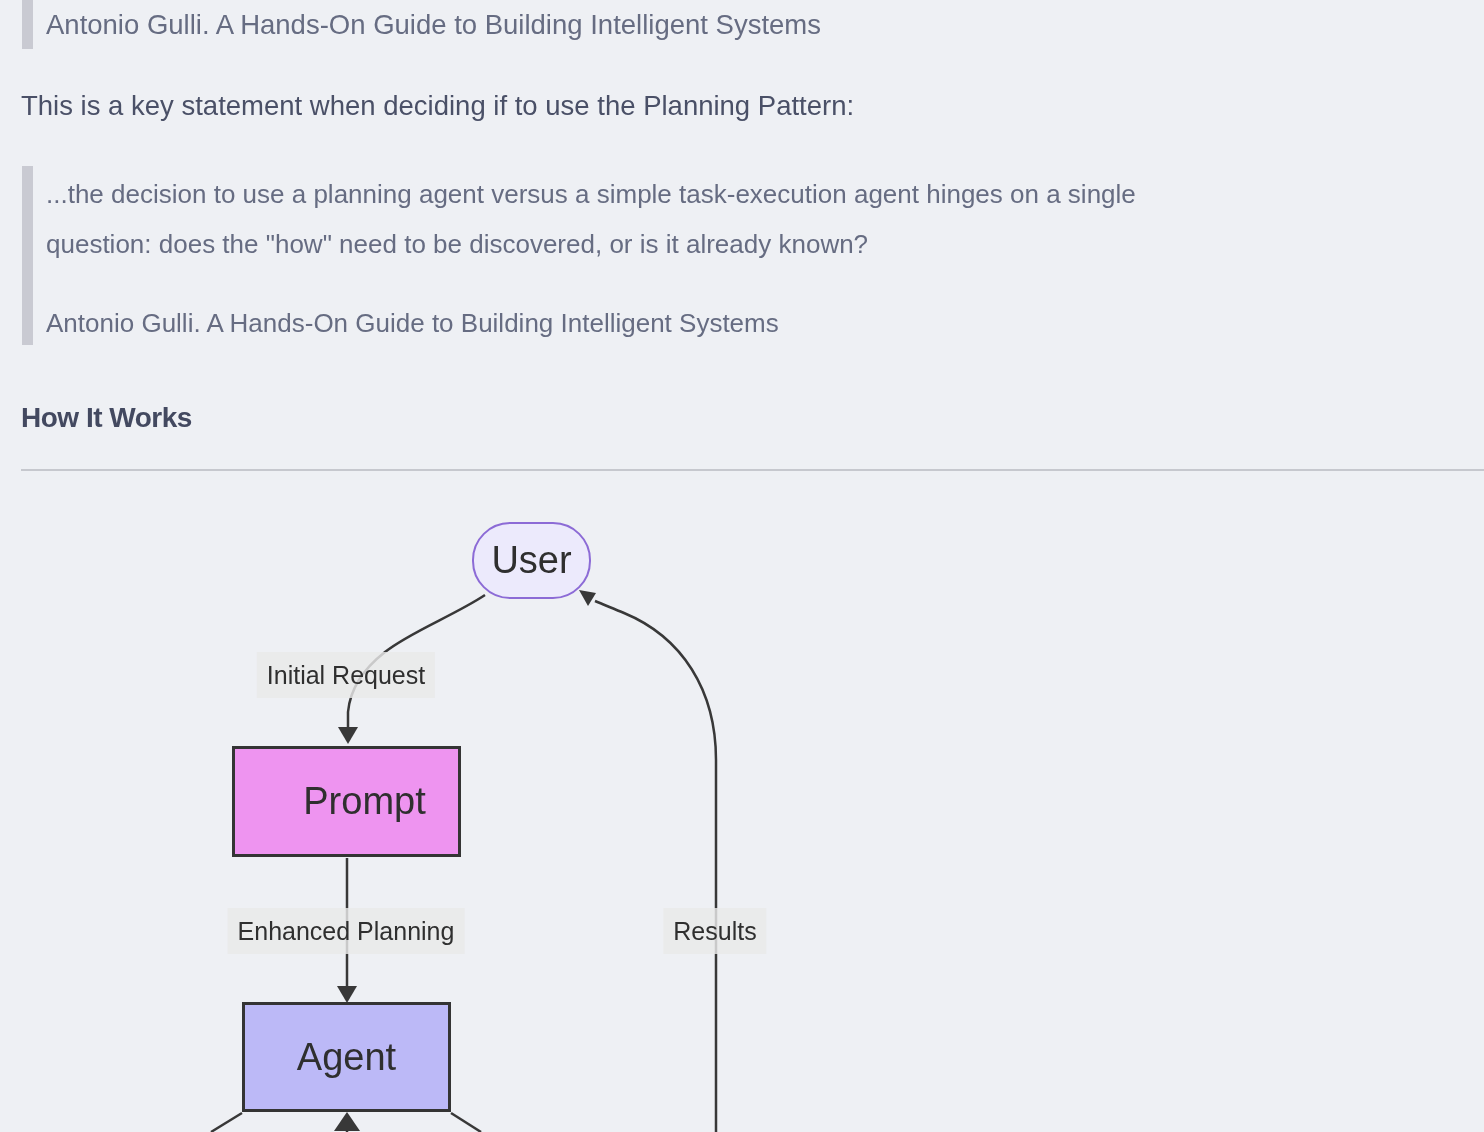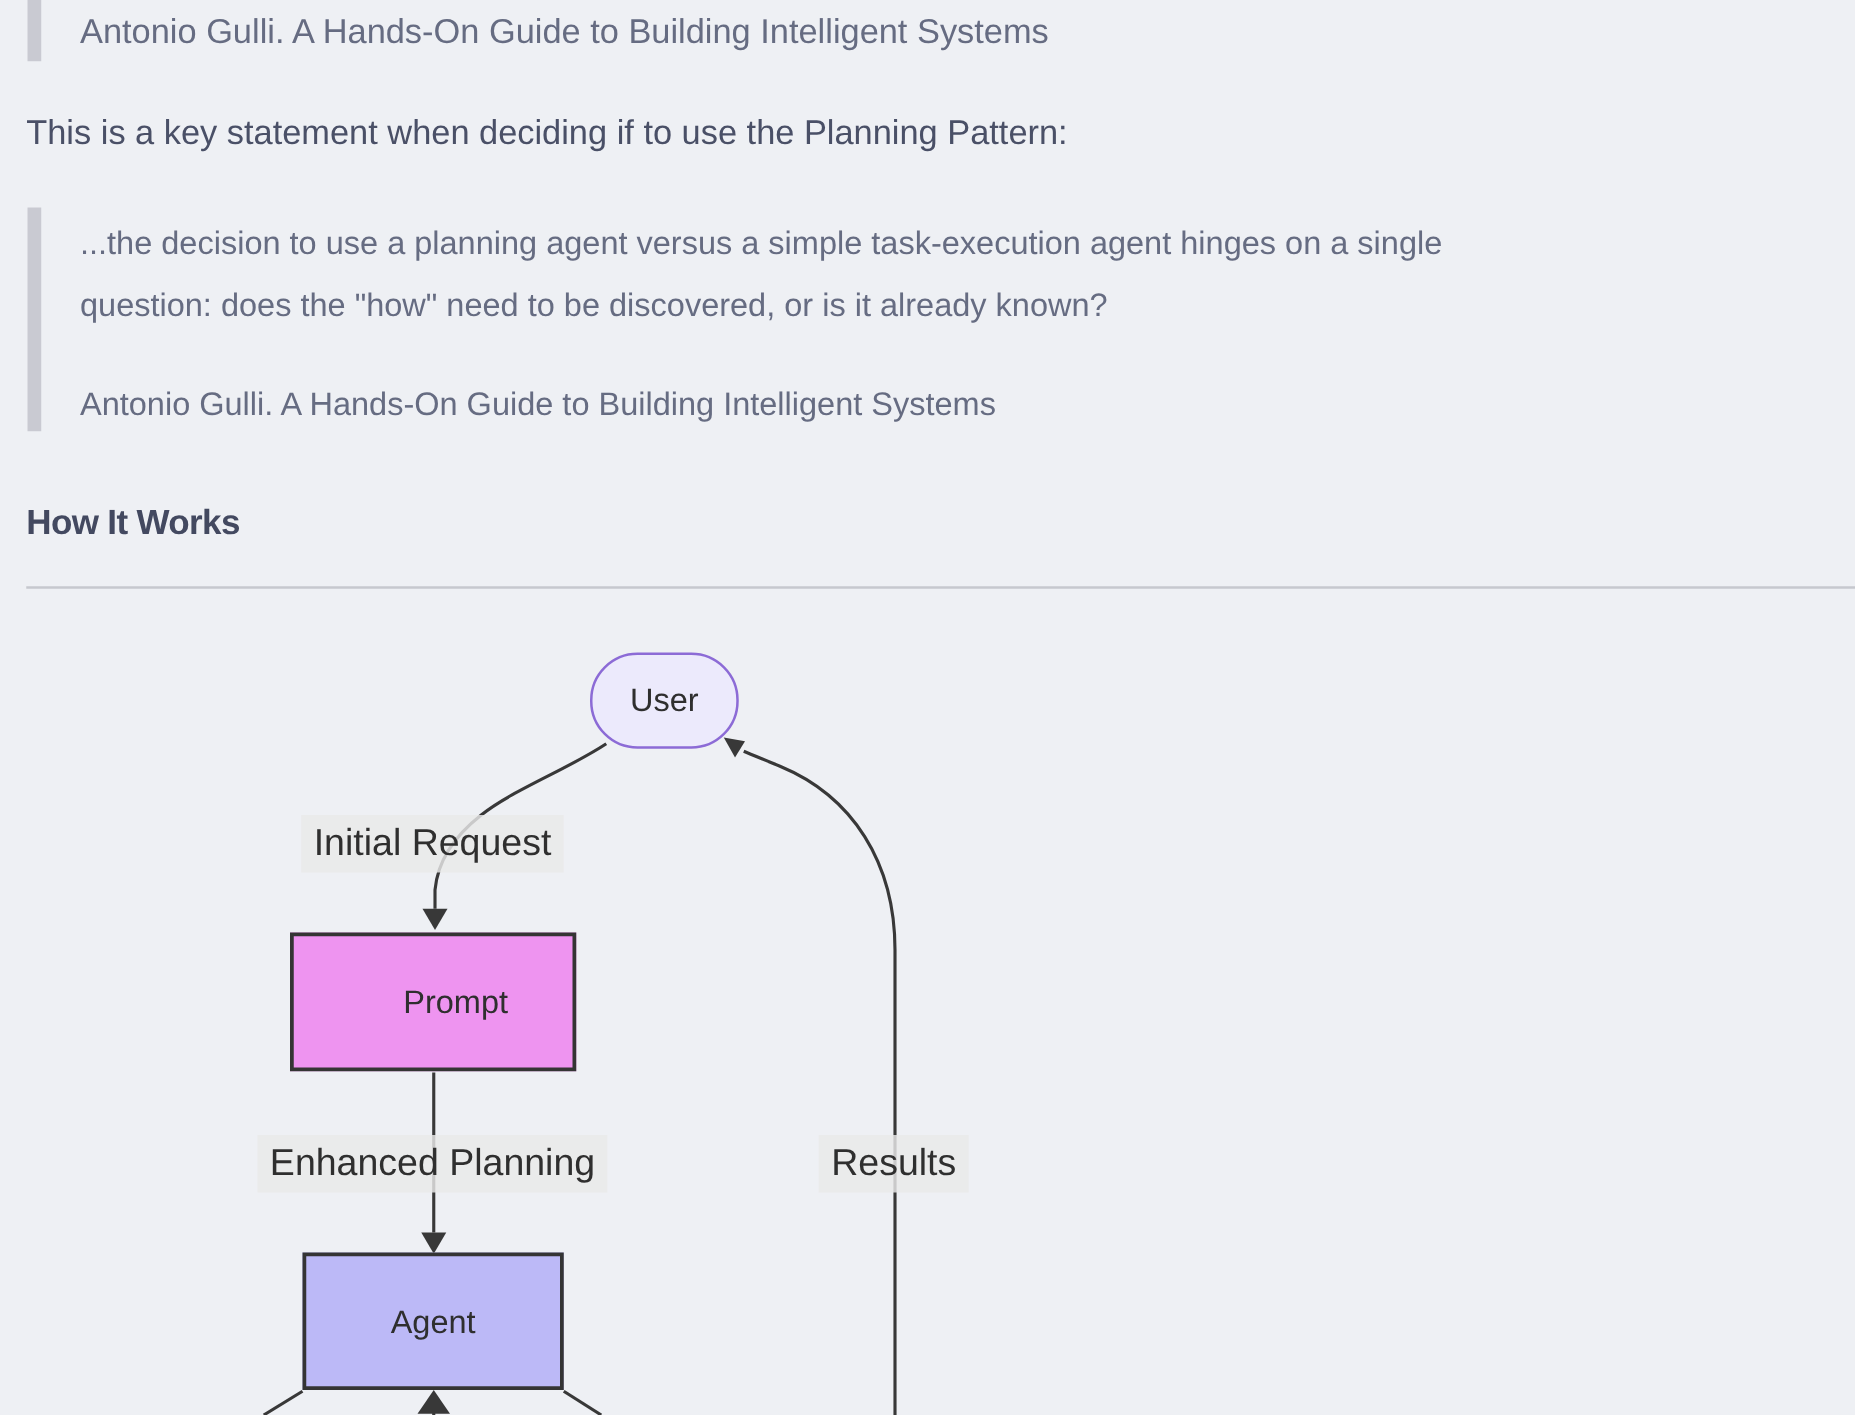--- a/index.html
+++ b/index.html
@@ -8,21 +8,21 @@
     background: #eef0f4;
     font-family: "Liberation Sans", "DejaVu Sans", sans-serif;
     overflow: hidden;
     position: relative;
   }
   .abs { position: absolute; }
 
   
   .blockquote {
     border-left: 11px solid #c9cad2;
-    padding-left: 31px;
+    padding-left: 13px;
     color: #666c82;
   }
   #bq1 {
     left: 22px; top: 0; height: 49px;
     display: flex; align-items: center;
     font-size: 27.5px;
   }
   #para1 {
     left: 21px; top: 90px;
     font-size: 27.5px; color: #4a5067; text-align: right;
@@ -46,30 +46,30 @@
 
   
   #diagram-svg { left: 0; top: 0; width: 1484px; height: 1132px; z-index: 2; pointer-events: none; }
   .edge { stroke: #383838; stroke-width: 2.5; fill: none; }
   .arrowhead { fill: #383838; stroke: none; }
 
   .edge-label {
     z-index: 3;
     background: rgba(233,233,233,0.82);
     color: #2f2f2f;
-    font-size: 30px;
+    font-size: 25px;
     height: 46px; line-height: 46px;
     padding: 0 10px;
     transform: translateX(-50%);
     white-space: nowrap;
   }
   .node {
     z-index: 4;
     display: flex; align-items: center; justify-content: center;
-    color: #2f2f2f; font-size: 26px;
+    color: #2f2f2f; font-size: 38px;
   }
   #node-user {
     left: 472px; top: 522px; width: 119px; height: 77px;
     background: #eceafc;
     border: 2px solid #8c6bd6;
     border-radius: 38px;
   }
   #node-prompt {
     left: 232px; top: 746px; width: 229px; height: 111px;
     background: #ee94f0;

